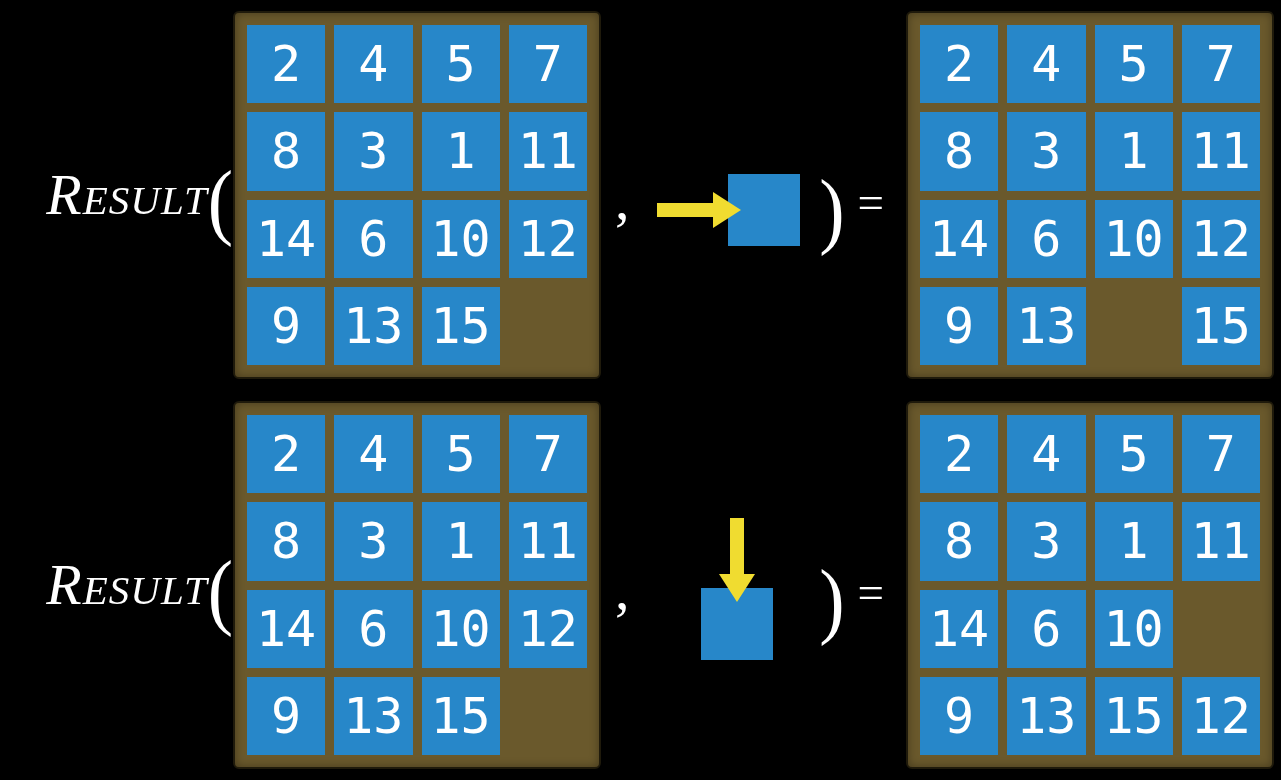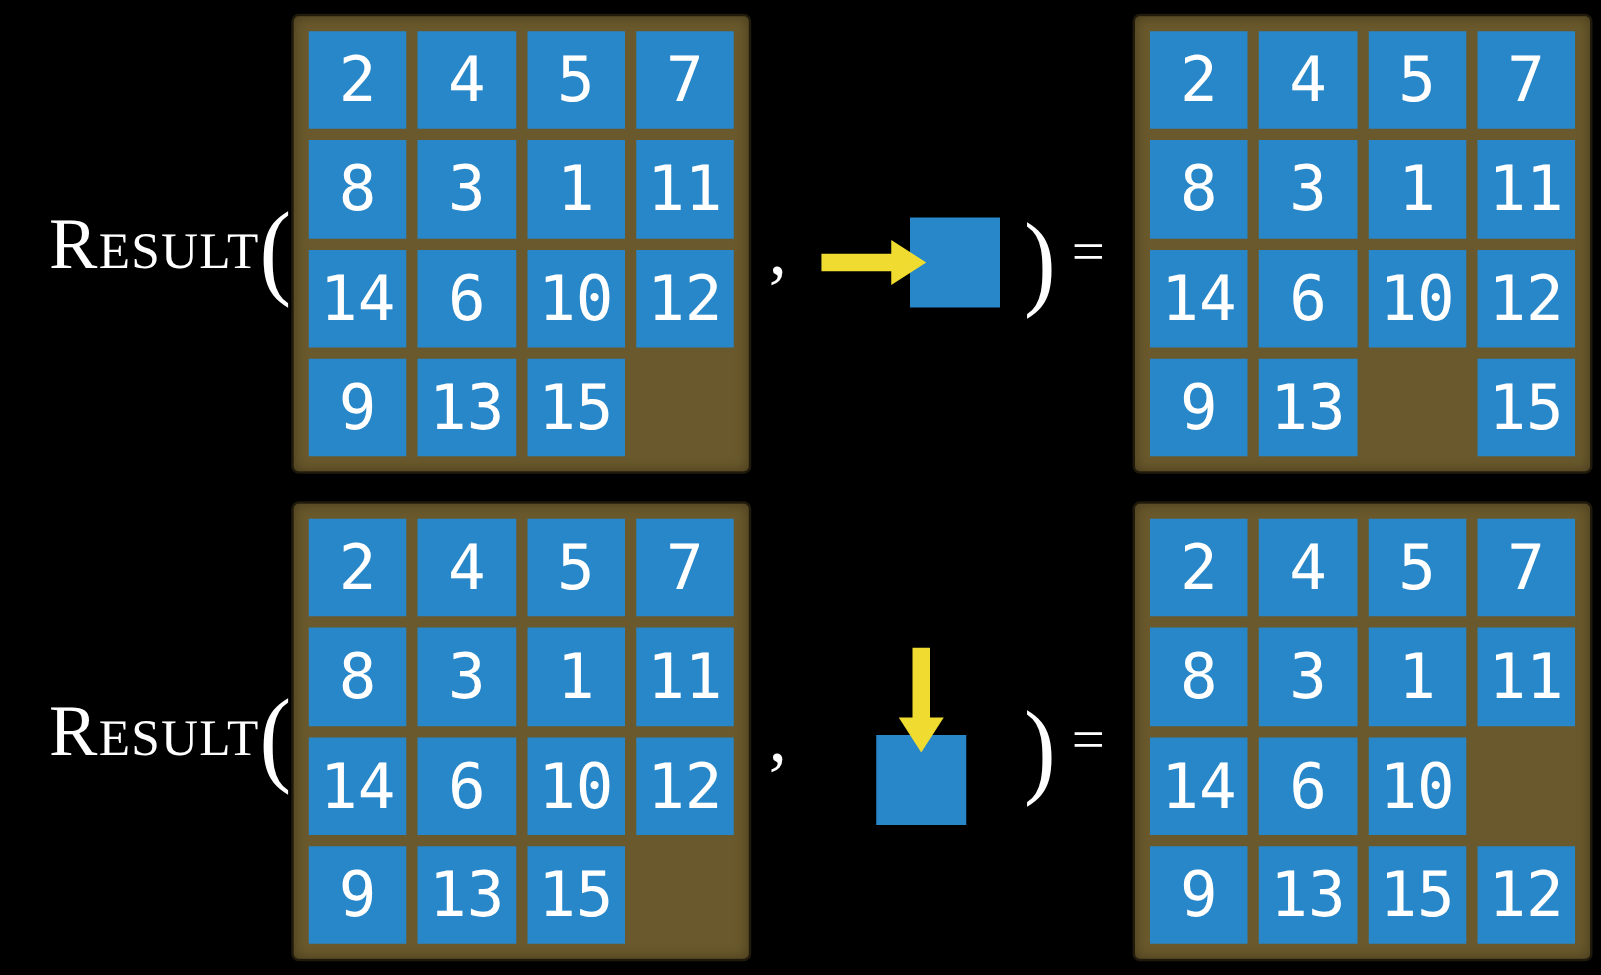--- a/index.html
+++ b/index.html
@@ -30,20 +30,21 @@
     align-items: center;
     justify-content: flex-end;
     color: var(--text, #fff);
     flex: 0 0 auto;
   }
   .fn {
     font-size: 58px;
     font-variant: small-caps;
     letter-spacing: 1px;
     line-height: 1;
+    font-style: italic;
   }
   .paren {
     font-size: 76px;
     font-weight: 400;
     line-height: 1;
     display: inline-block;
     transform: scaleY(1.12);
     position: relative;
     top: 5px;
   }

